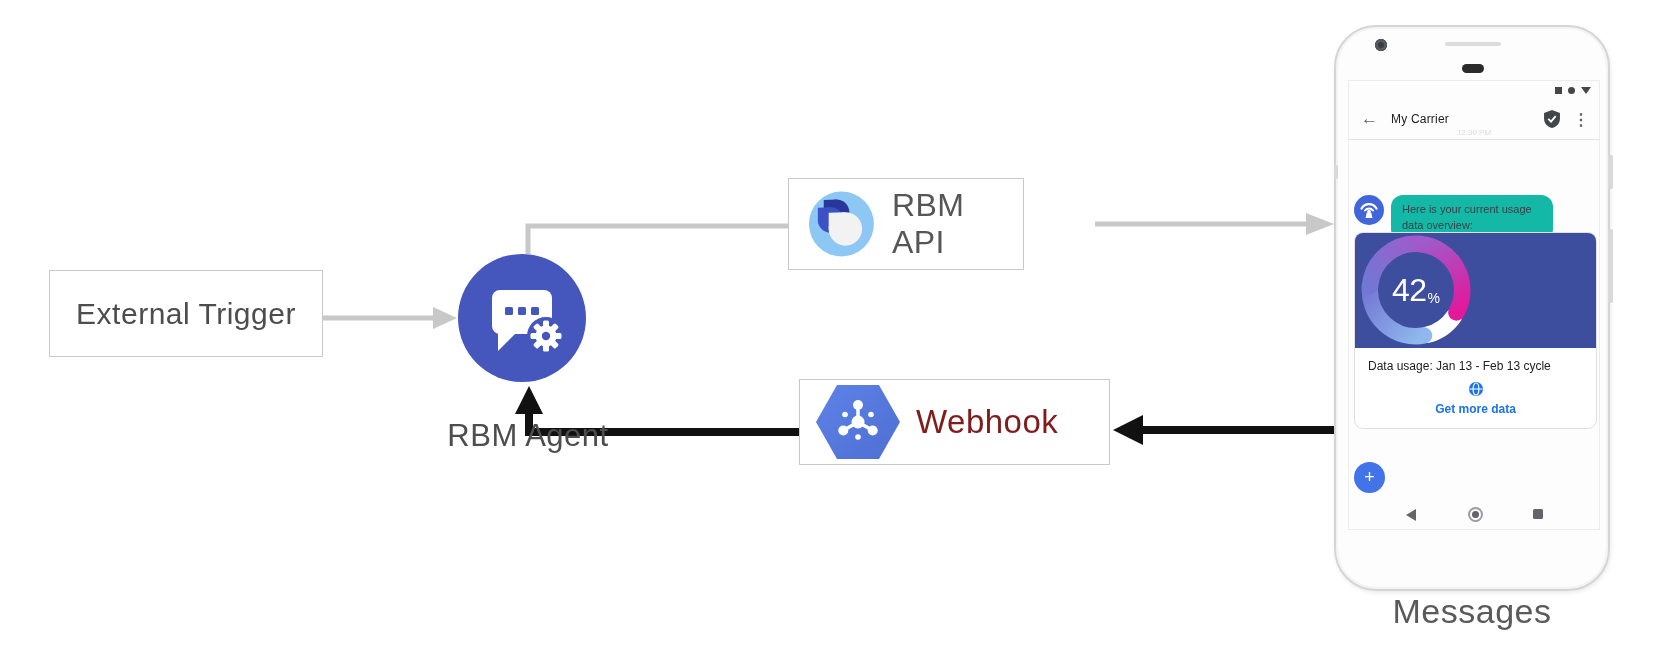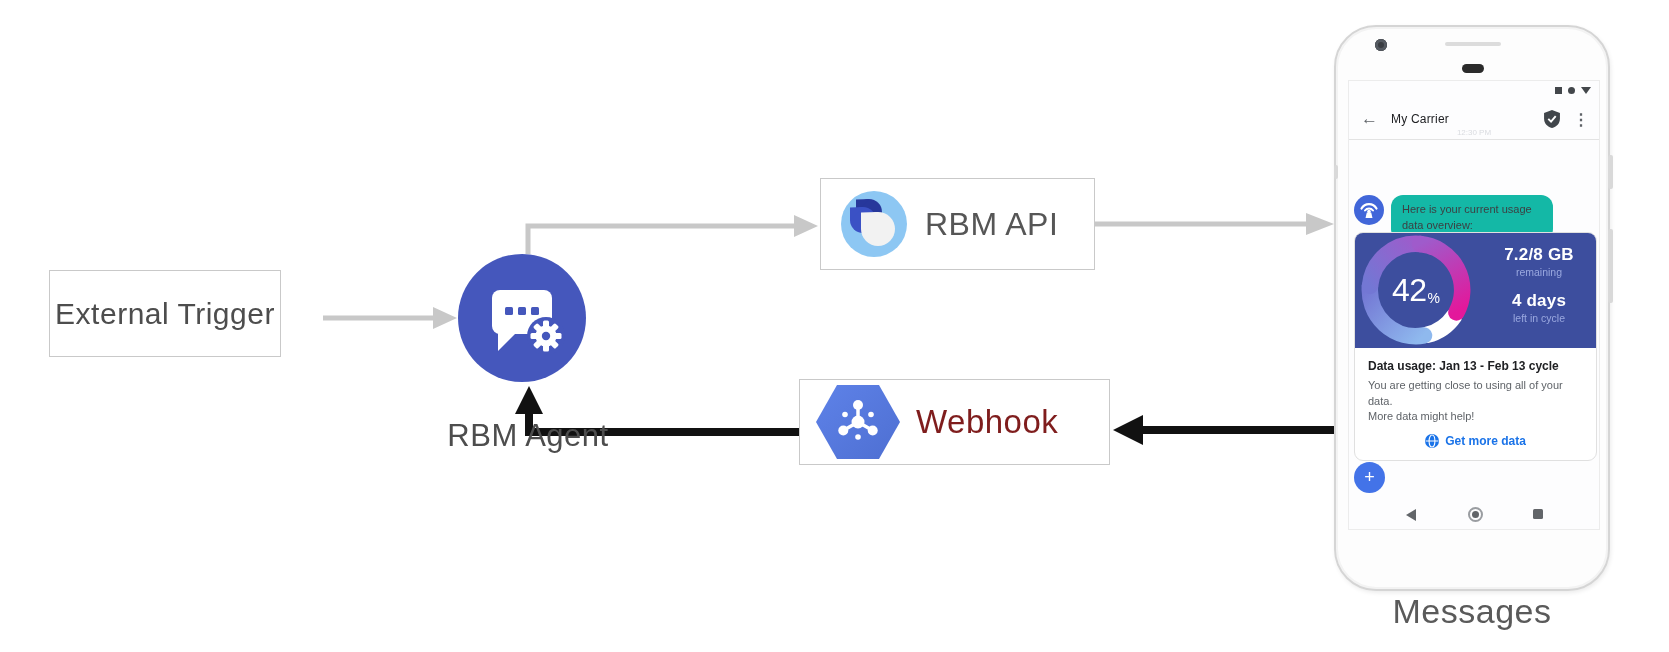--- a/index.html
+++ b/index.html
@@ -6,23 +6,23 @@
   html,body { background:#ffffff; }
   body { font-family:"Liberation Sans", sans-serif; }
   .canvas { position:relative; width:1669px; height:652px; background:#fff; overflow:hidden; }
 
   
   svg.connectors { position:absolute; left:0; top:0; z-index:1; pointer-events:none; }
 
   
   .dbox { position:absolute; background:#fff; border:1px solid #c9c9c9; display:flex; align-items:center; z-index:2; }
   .dlabel { font-weight:300; color:#4d4d4d; letter-spacing:0.5px; }
-  .ext-box { left:49px; top:270px; width:232px; height:87px; justify-content:center; }
+  .ext-box { left:49px; top:270px; width:274px; height:87px; justify-content:center; }
   .ext-box .dlabel { font-size:30px; }
-  .api-box { left:820px; top:178px; width:275px; height:92px; padding-left:20px; gap:18px; }
+  .api-box { left:788px; top:178px; width:236px; height:92px; padding-left:20px; gap:18px; }
   .api-box .dlabel { font-size:32px; color:#565656; }
   .webhook-box { left:799px; top:379px; width:311px; height:86px; padding-left:16px; gap:16px; }
   .webhook-box .dlabel { font-size:33px; color:#7f1d1d; }
 
   .agent-circle { position:absolute; left:458px; top:254px; width:128px; height:128px; border-radius:50%;
                   background:#4557BC; z-index:2; display:flex; align-items:center; justify-content:center; }
   .agent-label { position:absolute; left:430px; top:418px; width:196px; text-align:center;
                  font-size:31px; font-weight:300; color:#4d4d4d; letter-spacing:0.5px; z-index:2; }
   .messages-label { position:absolute; left:1334px; top:592px; width:276px; text-align:center;
                     font-size:34px; font-weight:300; color:#5a5a5a; letter-spacing:0.5px; z-index:2; }
@@ -61,23 +61,23 @@
   .panel { position:relative; width:100%; height:115px; background:#3D4E9E; }
   .donut-wrap { position:absolute; left:6px; top:2px; width:110px; height:110px; }
   .donut-center { position:absolute; left:6px; top:2px; width:110px; height:110px; display:flex; align-items:center; justify-content:center; color:#fff; }
   .pct { font-size:32px; font-weight:400; letter-spacing:-0.5px; }
   .pct-sym { font-size:14px; margin-top:16px; margin-left:1px; }
   .stats { position:absolute; left:130px; top:12px; width:108px; text-align:center; }
   .stat-val { color:#fff; font-size:17px; font-weight:bold; letter-spacing:0.2px; }
   .stat-lab { color:#9AA8DF; font-size:10.5px; margin-top:1px; }
   .stat-gap { height:13px; }
   .card-body { padding:11px 13px 12px 13px; }
-  .card-title { font-size:12px; font-weight:bold; color:#202124; }
+  .card-title { font-size:12px; font-weight:normal; color:#202124; }
   .card-text { font-size:11px; color:#5f6368; line-height:1.42; margin-top:5px; }
-  .card-action { margin-top:9px; display:flex; align-items:center; justify-content:center; gap:6px; cursor:pointer; }
+  .card-action { margin-top:9px; display:flex; align-items:center; justify-content:center; gap:6px; cursor:pointer;flex-direction:column; }
   .card-action span { color:#1A73E8; font-size:12px; font-weight:bold; }
 
   .compose { position:absolute; left:5px; top:381px; width:242px; display:flex; align-items:center; gap:6px; }
   .plus-btn { width:31px; height:31px; border-radius:50%; background:#4373e8; color:#fff; font-size:18px;
               display:flex; align-items:center; justify-content:center; flex:0 0 auto; cursor:pointer; }
   .pill { flex:1; height:32px; border:1.5px solid #dfe1e5; border-radius:16px; background:#fff;
           display:flex; align-items:center; padding:0 9px 0 13px; }
   .pill input { border:none; outline:none; flex:1; font-size:12px; color:#3c4043; background:transparent; min-width:0;
                 font-family:"Liberation Sans", sans-serif; }
   .pill input::placeholder { color:#9aa0a6; }
@@ -265,34 +265,23 @@
               <path d="M84.82,73.49 A42,42 0 0 1 60.16,90.75" stroke="#FFFFFF" stroke-width="15" fill="none" stroke-linecap="round"></path>
               <path d="M57.29,91.36 A42,42 0 0 1 8.16,46.34" stroke="url(#gA)" stroke-width="15" fill="none" stroke-linecap="round"></path>
               <path d="M8.16,46.34 A42,42 0 0 1 53.66,8.16" stroke="url(#gB)" stroke-width="15" fill="none" stroke-linecap="round"></path>
               <path d="M53.66,8.16 A42,42 0 0 1 86.74,70.36" stroke="url(#gC)" stroke-width="15" fill="none" stroke-linecap="round"></path>
             </svg>
           </div>
           <div class="donut-center">
             <span class="pct">42</span>
             <span class="pct-sym">%</span>
           </div>
-          <div class="stats">
-            <div class="stat-val">7.2/8 GB</div>
-            <div class="stat-lab">remaining</div>
-            <div class="stat-gap"></div>
-            <div class="stat-val">4 days</div>
-            <div class="stat-lab">left in cycle</div>
-          </div>
         </div>
         <div class="card-body">
           <div class="card-title">Data usage: Jan 13 - Feb 13 cycle</div>
-          <div class="card-text">
-            <span>You are getting close to using all of your data.</span><br>
-            <span>More data might help!</span>
-          </div>
           <div class="card-action">
             <svg width="14" height="14" viewBox="0 0 14 14">
               <circle cx="7" cy="7" r="7" fill="#1A73E8"></circle>
               <ellipse cx="7" cy="7" rx="2.9" ry="6" stroke="#fff" stroke-width="1.1" fill="none"></ellipse>
               <line x1="0.6" y1="7" x2="13.4" y2="7" stroke="#fff" stroke-width="1.1"></line>
             </svg>
             <span>Get more data</span>
           </div>
         </div>
       </div>

